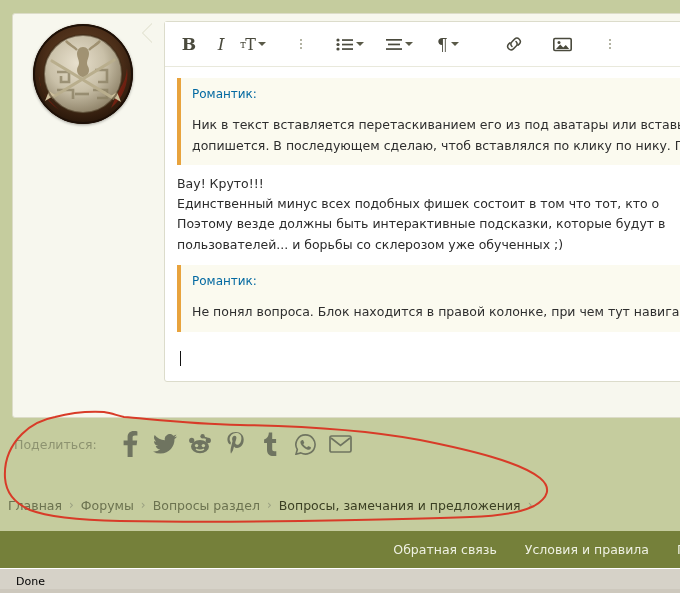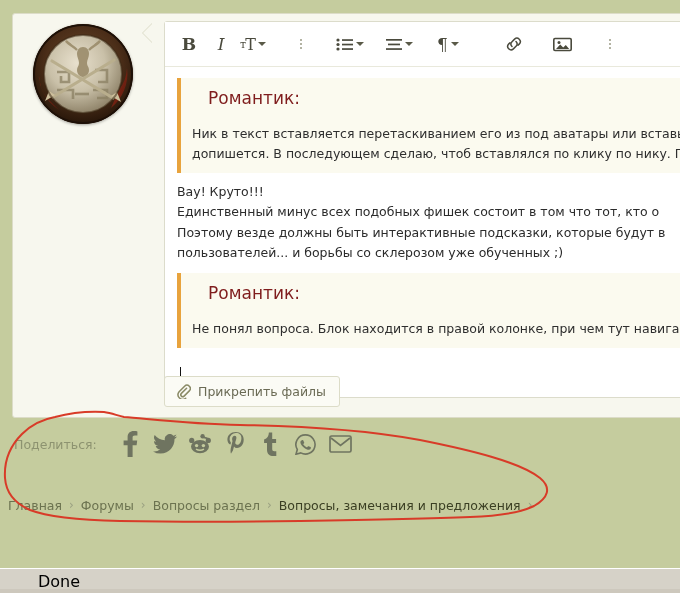--- a/index.html
+++ b/index.html
@@ -155,24 +155,23 @@
   }
   .quote {
     border-left: 4px solid #e8a33d;
     background: #fbfaef;
     padding: 7px 10px 9px 11px;
     margin: 0 0 9px 0;
     white-space: nowrap;
     overflow: hidden;
   }
   .quote-author {
-    color: #7f1d1d;
-    font-size: 17px;
+    color: #0369a1;
+    font-size: 12px;
     margin-bottom: 11px;
-    margin-left: 16px;
   }
   .quote-text { color: #2e2e2e; }
   .quote-text div { white-space: nowrap; }
   .para { margin: 0 0 0 0; white-space: nowrap; }
   .para div { white-space: nowrap; }
   .spacer-line { height: 10px; }
   .text-caret {
     display: inline-block;
     width: 1px;
     height: 15px;
@@ -276,24 +275,23 @@
     width: 680px;
     height: 25px;
     background: #d6d2c8;
     border-top: 1px solid #ffffff;
     box-sizing: border-box;
     display: flex;
     align-items: center;
   }
   .status-text {
     font-family: "DejaVu Sans","Liberation Sans",sans-serif;
-    font-size: 16px;
+    font-size: 11px;
     color: #000;
-    padding-left: 0;
-    margin-left: 38px;
+    padding-left: 16px;
   }
   .status-bar:after {
     content: "";
     position: absolute;
     left: 0; bottom: 0;
     width: 680px; height: 4px;
     background: #cdc8bd;
   }
 
   
@@ -476,28 +474,20 @@
           <div>Не понял вопроса. Блок находится в правой колонке, при чем тут навигация. Оп</div>
         </div>
       </div>
 
       <div style="padding-top:8px;">
         <span class="text-caret"></span>
       </div>
     </div>
   </div>
 
-  <div class="attach-row">
-    <div class="attach-btn">
-      <svg width="15" height="15" viewBox="0 0 15 15">
-        <path d="M10.6 4.2 L5.4 9.4 a1.9 1.9 0 0 0 2.7 2.7 l5.2 -5.2 a3.3 3.3 0 0 0 -4.7 -4.7 L3.1 7.7 a4.7 4.7 0 0 0 6.6 6.6" fill="none" stroke="#8a8a66" stroke-width="1.5" stroke-linecap="round"></path>
-      </svg>
-      <span>Прикрепить файлы</span>
-    </div>
-  </div>
 
   <div class="share-row">
     <span class="share-label">Поделиться:</span>
 
     <div class="share-ico">
       <svg width="15" height="26" viewBox="0 0 15 26">
         <path d="M9.6 26 V14.2 h4 l.6 -4.6 h-4.6 V6.7 c0 -1.3 .4 -2.2 2.3 -2.2 h2.5 V.4 C13.9 .3 12.4 .1 10.7 .1 C7.1 .1 4.6 2.3 4.6 6.3 v3.3 H.6 v4.6 h4 V26z" fill="#6f7460"></path>
       </svg>
     </div>
 
@@ -553,20 +543,25 @@
     <span class="crumb">Главная</span>
     <span class="crumb-sep">›</span>
     <span class="crumb">Форумы</span>
     <span class="crumb-sep">›</span>
     <span class="crumb">Вопросы раздел</span>
     <span class="crumb-sep">›</span>
     <span class="crumb active">Вопросы, замечания и предложения</span>
     <span class="crumb-sep">›</span>
   </div>
 
+  <div class="footer-bar">
+    <span class="footer-link">Обратная связь</span>
+    <span class="footer-link">Условия и правила</span>
+    <span class="footer-link">Пол</span>
+  </div>
 
   <svg class="annot" viewBox="0 0 680 135">
     <path d="M55 17 C 70 13, 86 11, 104 12 C 112 13, 118 16, 124 17
              C 150 19, 190 24, 240 25 C 300 26, 360 29, 420 40
              C 470 50, 520 62, 540 78 C 552 88, 548 98, 534 106
              C 520 113, 500 116, 470 117 C 420 119, 360 120, 300 121
              C 240 122, 170 122, 120 121 C 80 120, 48 117, 30 110
              C 14 103, 6 92, 5 78 C 4 62, 10 46, 22 34 C 32 24, 44 19, 55 17 Z" fill="none" stroke="#d83b28" stroke-width="2" stroke-linecap="round" stroke-linejoin="round"></path>
   </svg>
 

